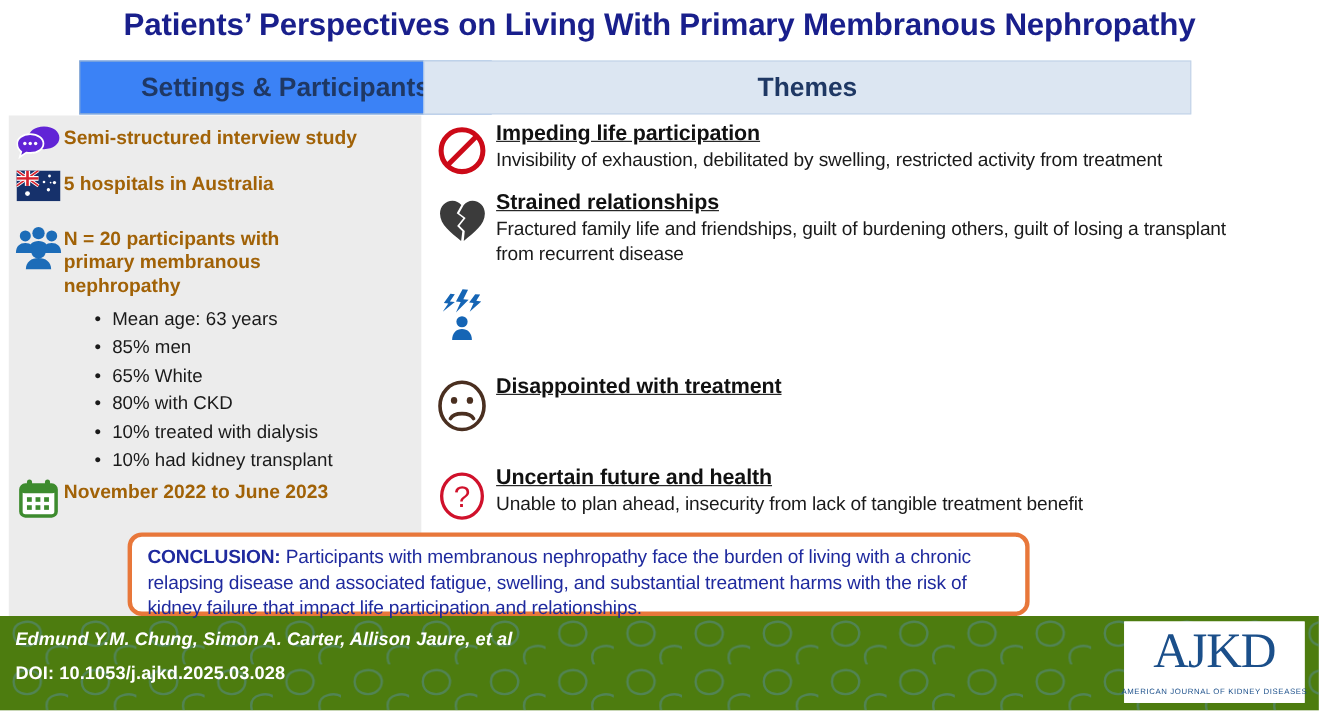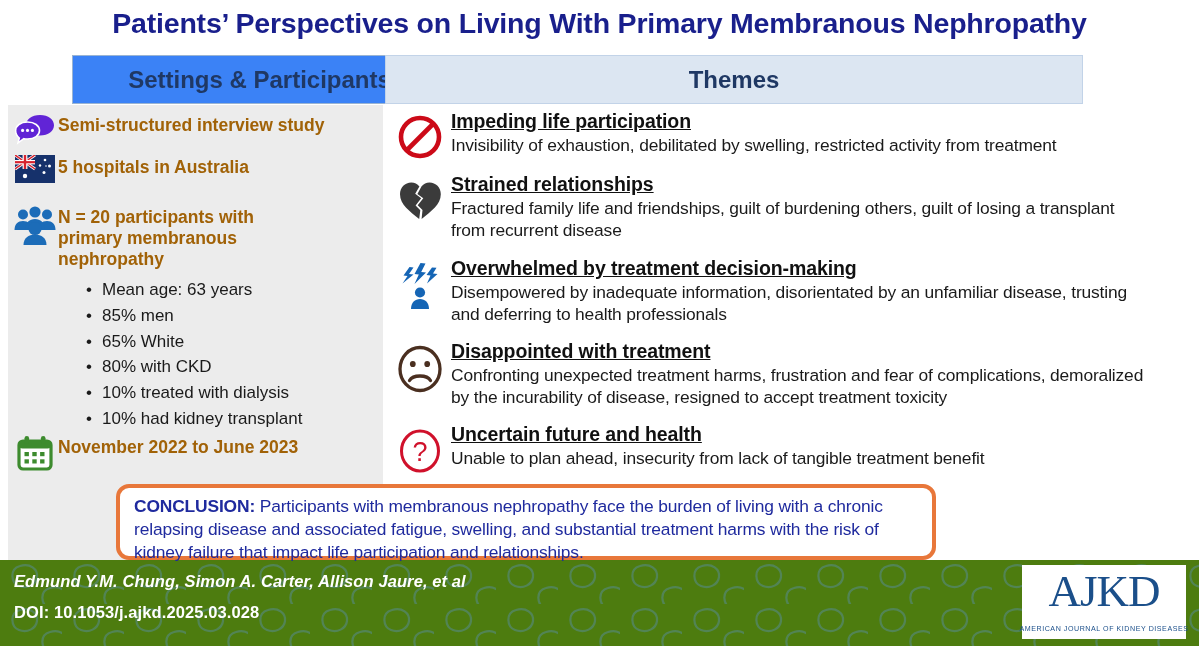--- a/index.html
+++ b/index.html
@@ -307,38 +307,33 @@
         <svg width="46" height="50" viewBox="0 0 46 50">
           <g fill="#1565b5">
             <path d="M12.5 6 L6.5 14.5 L10.5 15 L5.5 22.5 L16.5 13.5 L12 13 L16.5 6.5 Z"></path>
             <path d="M23.5 2 L17.5 13 L21.8 13.5 L17.5 23 L29 11.5 L24.2 11 L28.5 2.5 Z"></path>
             <path d="M35 6.5 L29.5 14 L33.5 14.5 L30 22.5 L40.5 13 L36 12.5 L39.5 6.8 Z"></path>
             <circle cx="23" cy="31.5" r="5.1"></circle>
             <path d="M14 48 C14 41.5 18 38 23 38 C28 38 32 41.5 32 48 Z"></path>
           </g>
         </svg>
       </div>
-      <div class="tbody" style="width:700px;">
-        <div class="thead">Overwhelmed by treatment decision-making</div>
-        <div class="tdesc">Disempowered by inadequate information, disorientated by an unfamiliar disease, trusting and deferring to health professionals</div>
-      </div>
     </div>
 
     <div class="theme t4">
       <div class="ticon">
         <svg width="48" height="50" viewBox="0 0 48 50">
           <ellipse cx="24" cy="25" rx="20" ry="21.5" fill="none" stroke="#4a2f20" stroke-width="3.3"></ellipse>
           <ellipse cx="16.8" cy="20" rx="2.9" ry="3.1" fill="#4a2f20"></ellipse>
           <ellipse cx="31.2" cy="20" rx="2.9" ry="3.1" fill="#4a2f20"></ellipse>
           <path d="M13.5 36.5 C17 30.5 31 30.5 34.5 36.5" fill="none" stroke="#4a2f20" stroke-width="3.3" stroke-linecap="round"></path>
         </svg>
       </div>
       <div class="tbody" style="width:706px;">
         <div class="thead">Disappointed with treatment</div>
-        <div class="tdesc">Confronting unexpected treatment harms, frustration and fear of complications, demoralized by the incurability of disease, resigned to accept treatment toxicity</div>
       </div>
     </div>
 
     <div class="theme t5">
       <div class="ticon">
         <svg width="46" height="48" viewBox="0 0 46 48">
           <ellipse cx="23" cy="24" rx="18.5" ry="20" fill="none" stroke="#d0112b" stroke-width="3"></ellipse>
           <text x="23" y="33.5" font-family="Liberation Sans, sans-serif" font-size="27" fill="#d0112b" text-anchor="middle">?</text>
         </svg>
       </div>

